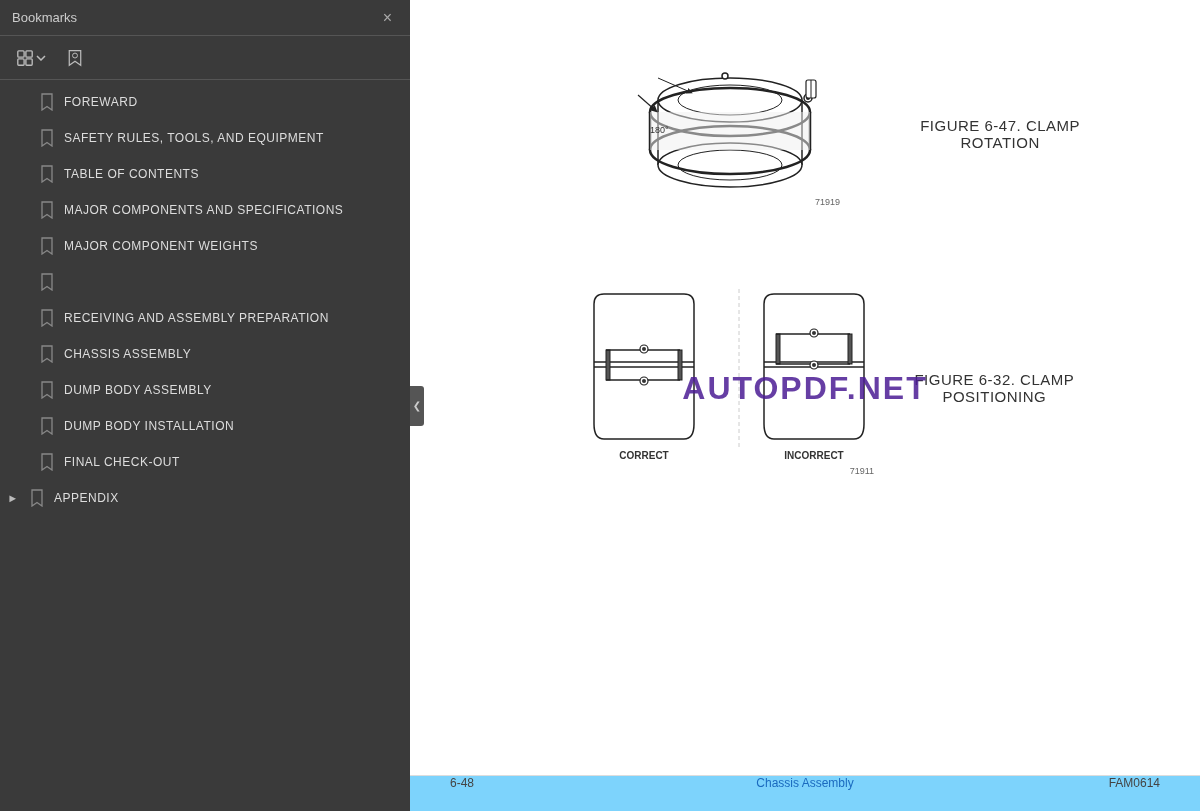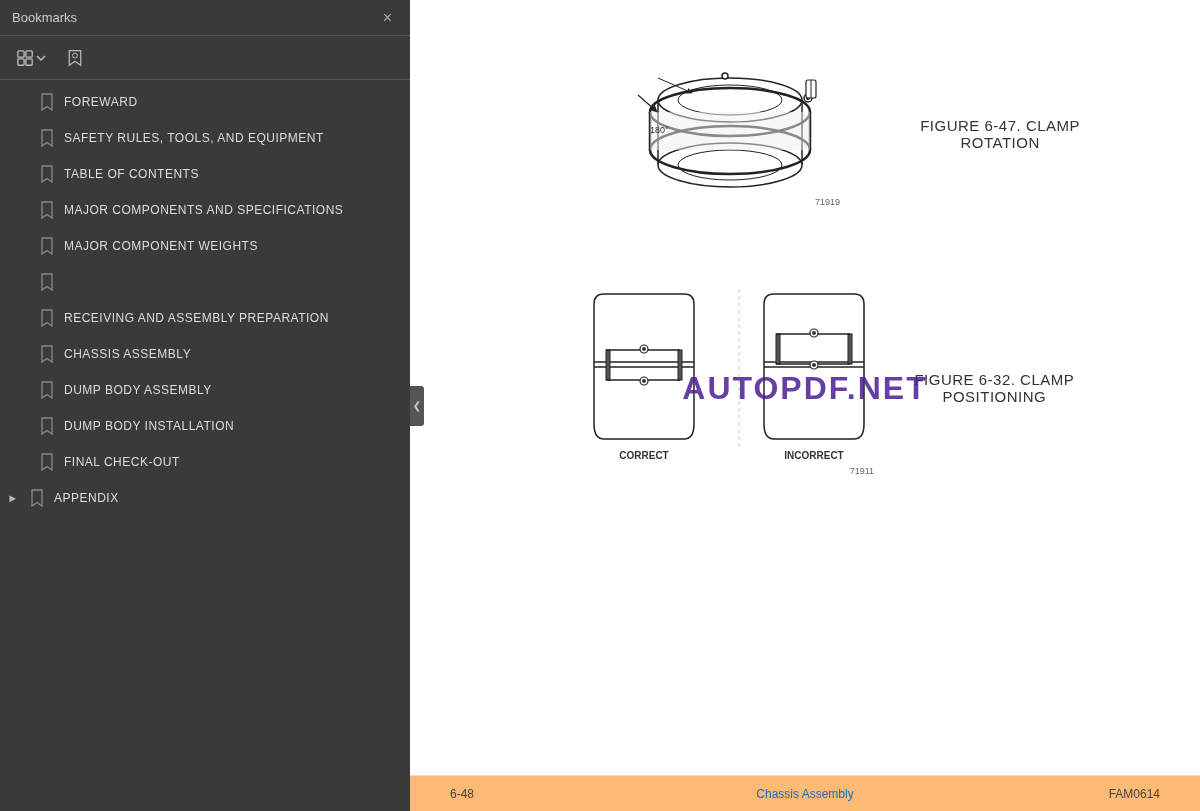--- a/index.html
+++ b/index.html
@@ -199,24 +199,23 @@
       font-size: 15px;
       color: #333;
       text-align: center;
       letter-spacing: 0.5px;
       margin-top: 4px;
     }
 
     
     .page-footer {
       height: 36px;
-      background: #fdba74;
+      background: #7dd3fc;
       border-top: 1px solid #ddd;
       display: flex;
-      align-items: center;
       justify-content: space-between;
       padding: 0 40px;
       font-size: 12px;
       color: #444;
     }
 
     .footer-page-num {
       flex: 1;
       text-align: left;
     }

